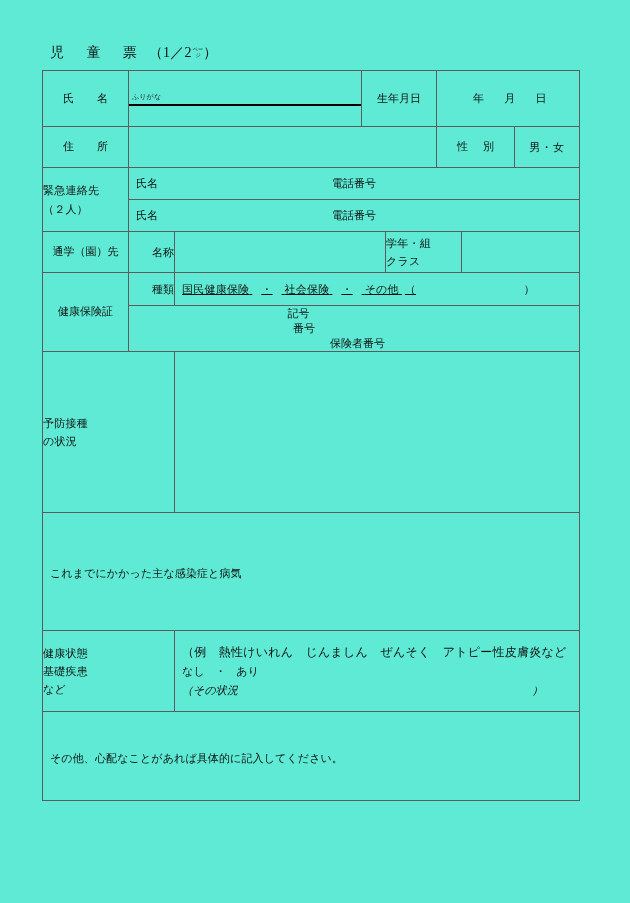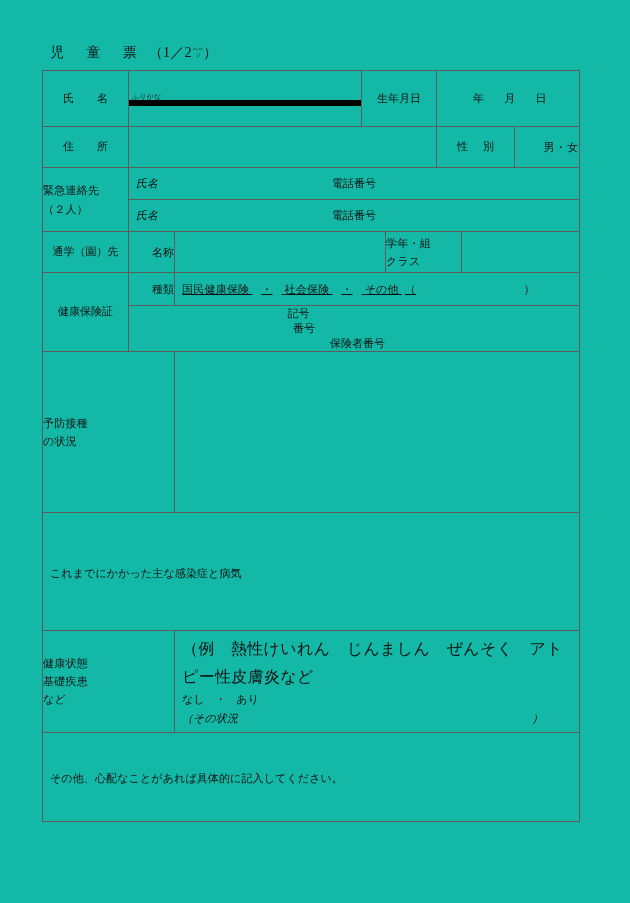--- a/index.html
+++ b/index.html
@@ -12,21 +12,21 @@
     height: 903px;
     font-family: "Liberation Serif", "DejaVu Serif", serif;
     color: #1a1a1a;
     -webkit-font-smoothing: antialiased;
   }
   .page {
     position: relative;
     width: 630px;
     height: 903px;
     box-sizing: border-box;
-    background: #14b8a6;
+    background: #5eead4;
     overflow: hidden;
   }
 
   
   .doc-title {
     position: absolute;
     left: 50px;
     top: 44px;
     font-size: 14px;
     letter-spacing: 0.30em;
@@ -82,48 +82,48 @@
   }
 
   
   .furigana-wrap {
     height: 100%;
     display: flex;
     flex-direction: column;
   }
   .furigana-top {
     height: 15px;
-    border-bottom: 6px solid #000000;
+    border-bottom: 2px solid #000000;
     font-size: 7px;
     letter-spacing: 0.02em;
     padding: 1px 0 0 3px;
     box-sizing: border-box;
     color: #222;
   }
   .furigana-bot {
     flex: 1;
   }
 
   .ymd {
     display: flex;
     align-items: center;
     justify-content: space-around;
     padding: 0 22px 0 26px;
     letter-spacing: 0.05em;
   }
 
-  .gender-val { text-align: right; letter-spacing: 0.08em; }
+  .gender-val { text-align: center; letter-spacing: 0.08em; }
 
   
   .two-col {
     display: flex;
     align-items: center;
     padding-left: 7px;
   }
-  .two-col .f1 { width: 196px; font-style: italic; }
+  .two-col .f1 { width: 196px; }
 
   .ins-kind {
     padding-left: 7px;
     letter-spacing: 0.02em;
     text-decoration: underline;
   }
   .ins-kind .sep { padding: 0 9px; }
   .ins-kind .paren-open { margin-left: 3px; }
   .ins-kind .paren-close { float: right; padding-right: 44px; }
 
@@ -148,21 +148,21 @@
   .tall-note .note-head {
     padding: 4px 0 0 7px;
     letter-spacing: 0.01em;
   }
 
   .health-body {
     padding: 4px 0 4px 7px;
     line-height: 1.72;
     letter-spacing: 0.01em;
   }
-  .health-body .ex { font-size: 16px; letter-spacing: 0.02em; }
+  .health-body .ex { font-size: 12px; letter-spacing: 0.02em; }
   .health-body .yn { letter-spacing: 0.02em; }
   .health-body .yn .mid { padding: 0 10px; }
   .health-body .situation { position: relative; font-style: italic; }
   .health-body .situation .close { position: absolute; right: 36px; top: 0; }
 </style>
 </head>
 <body>
 
 <div class="page">
 

